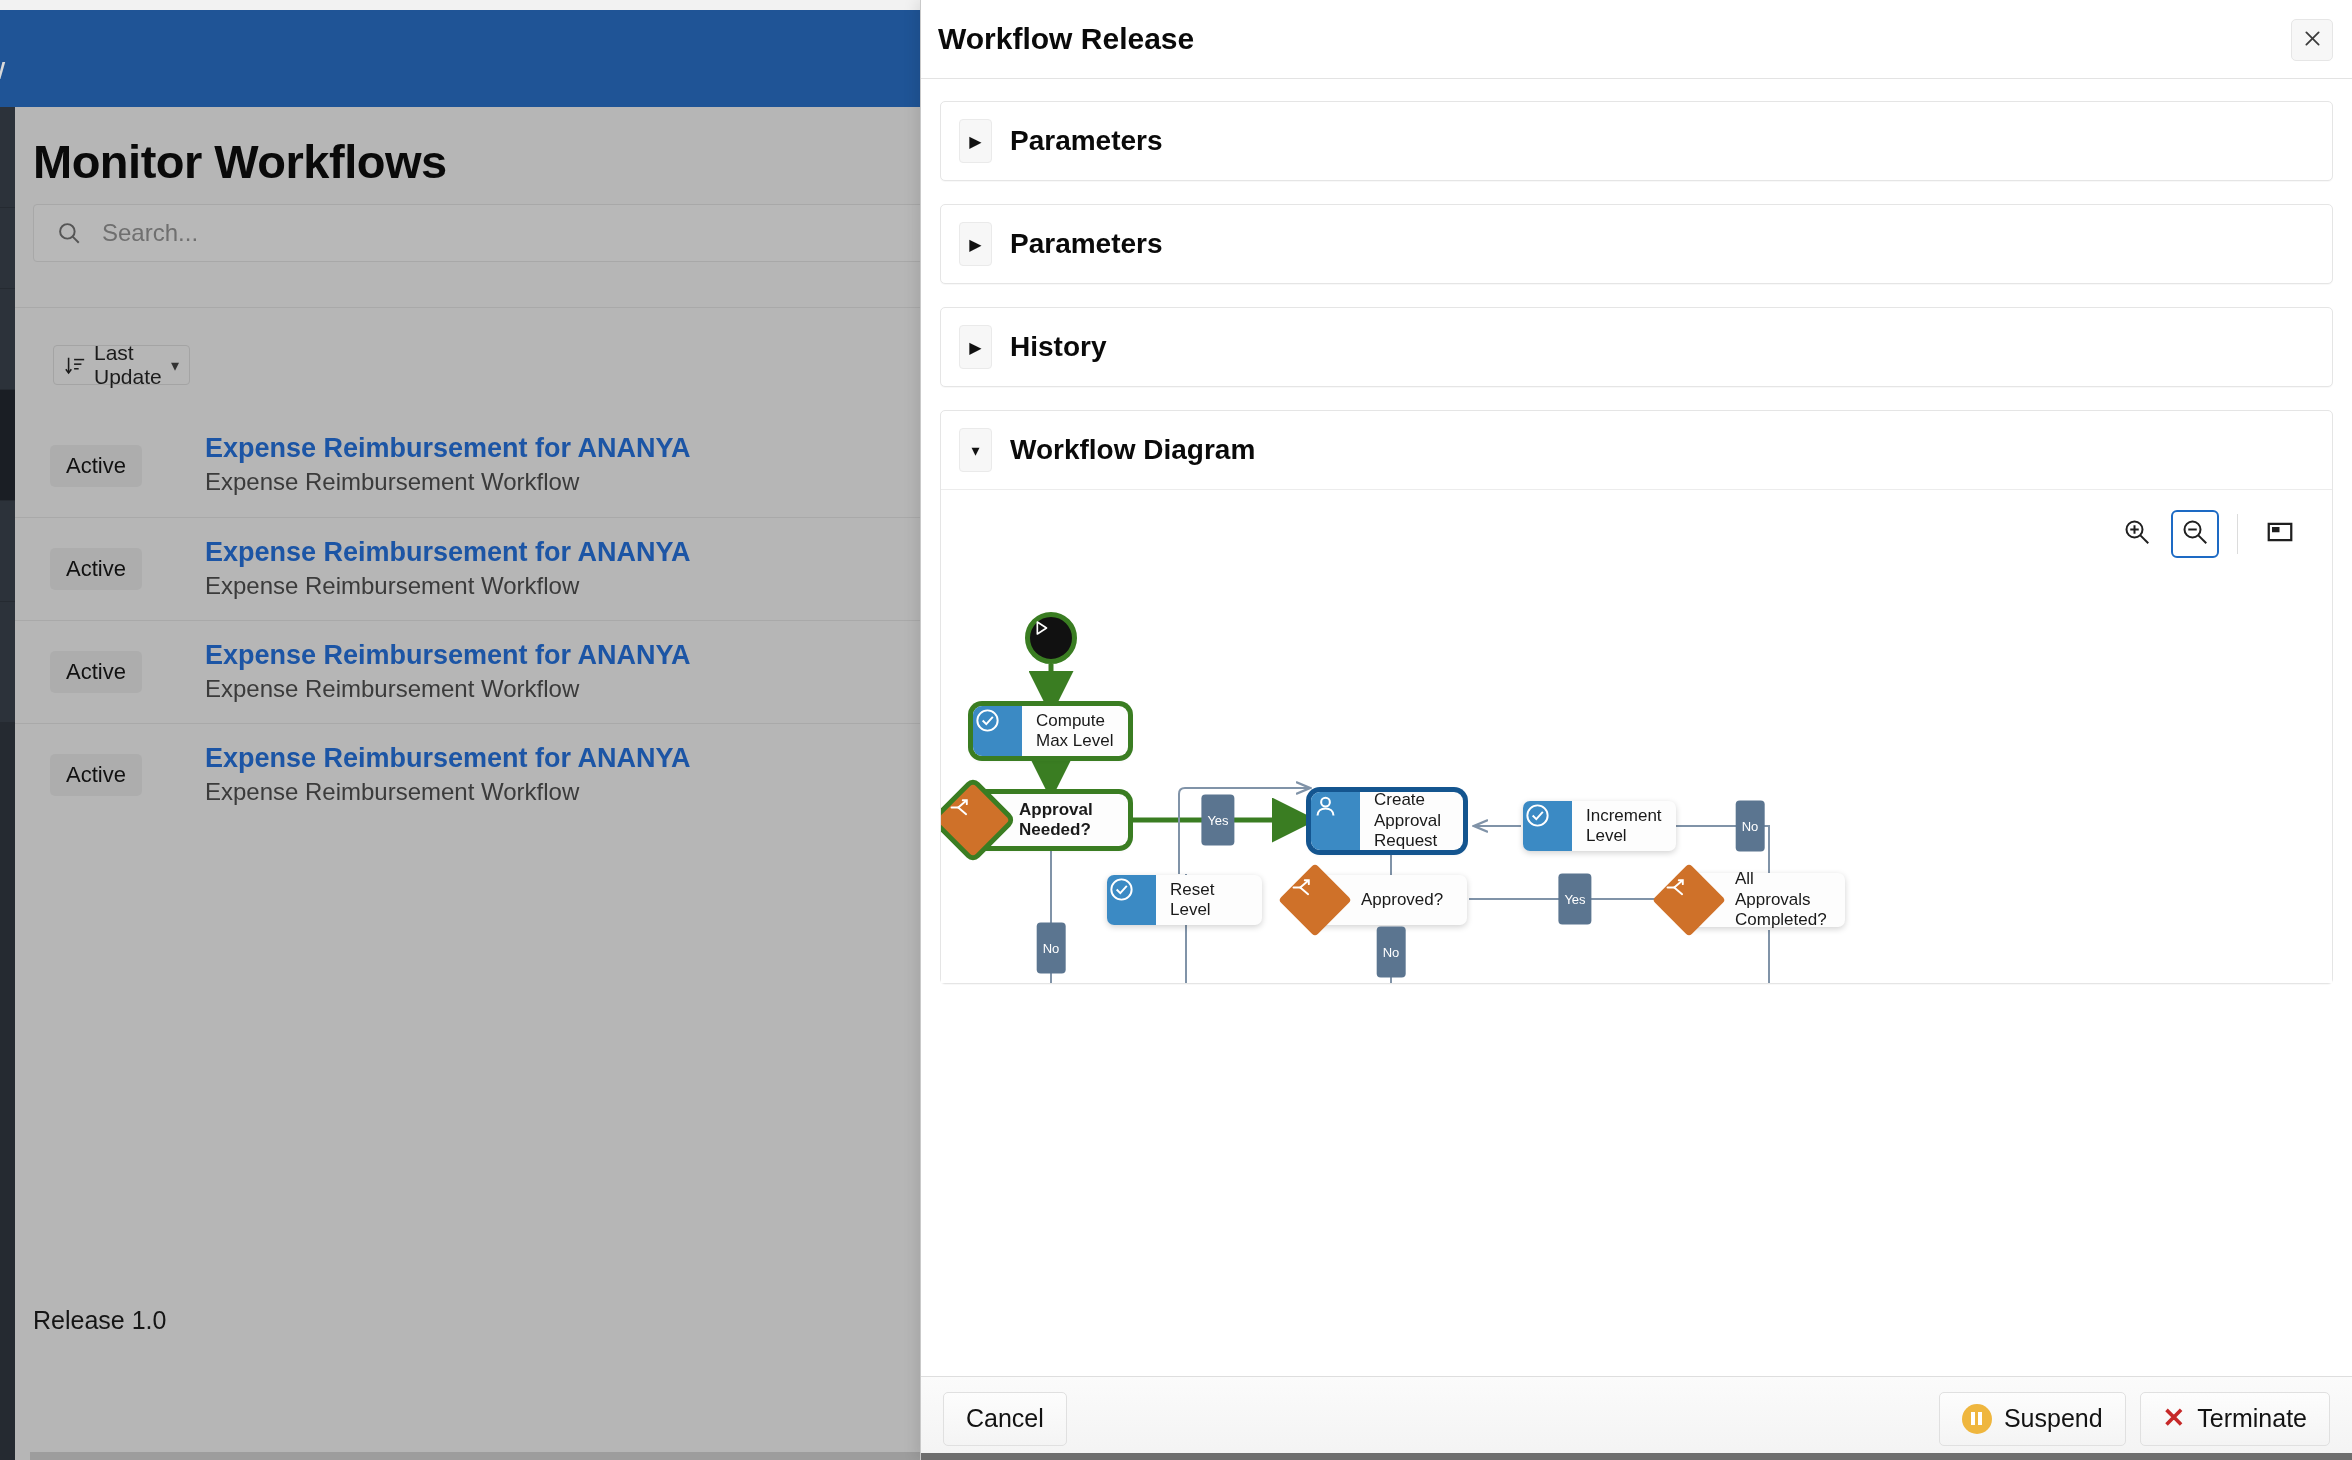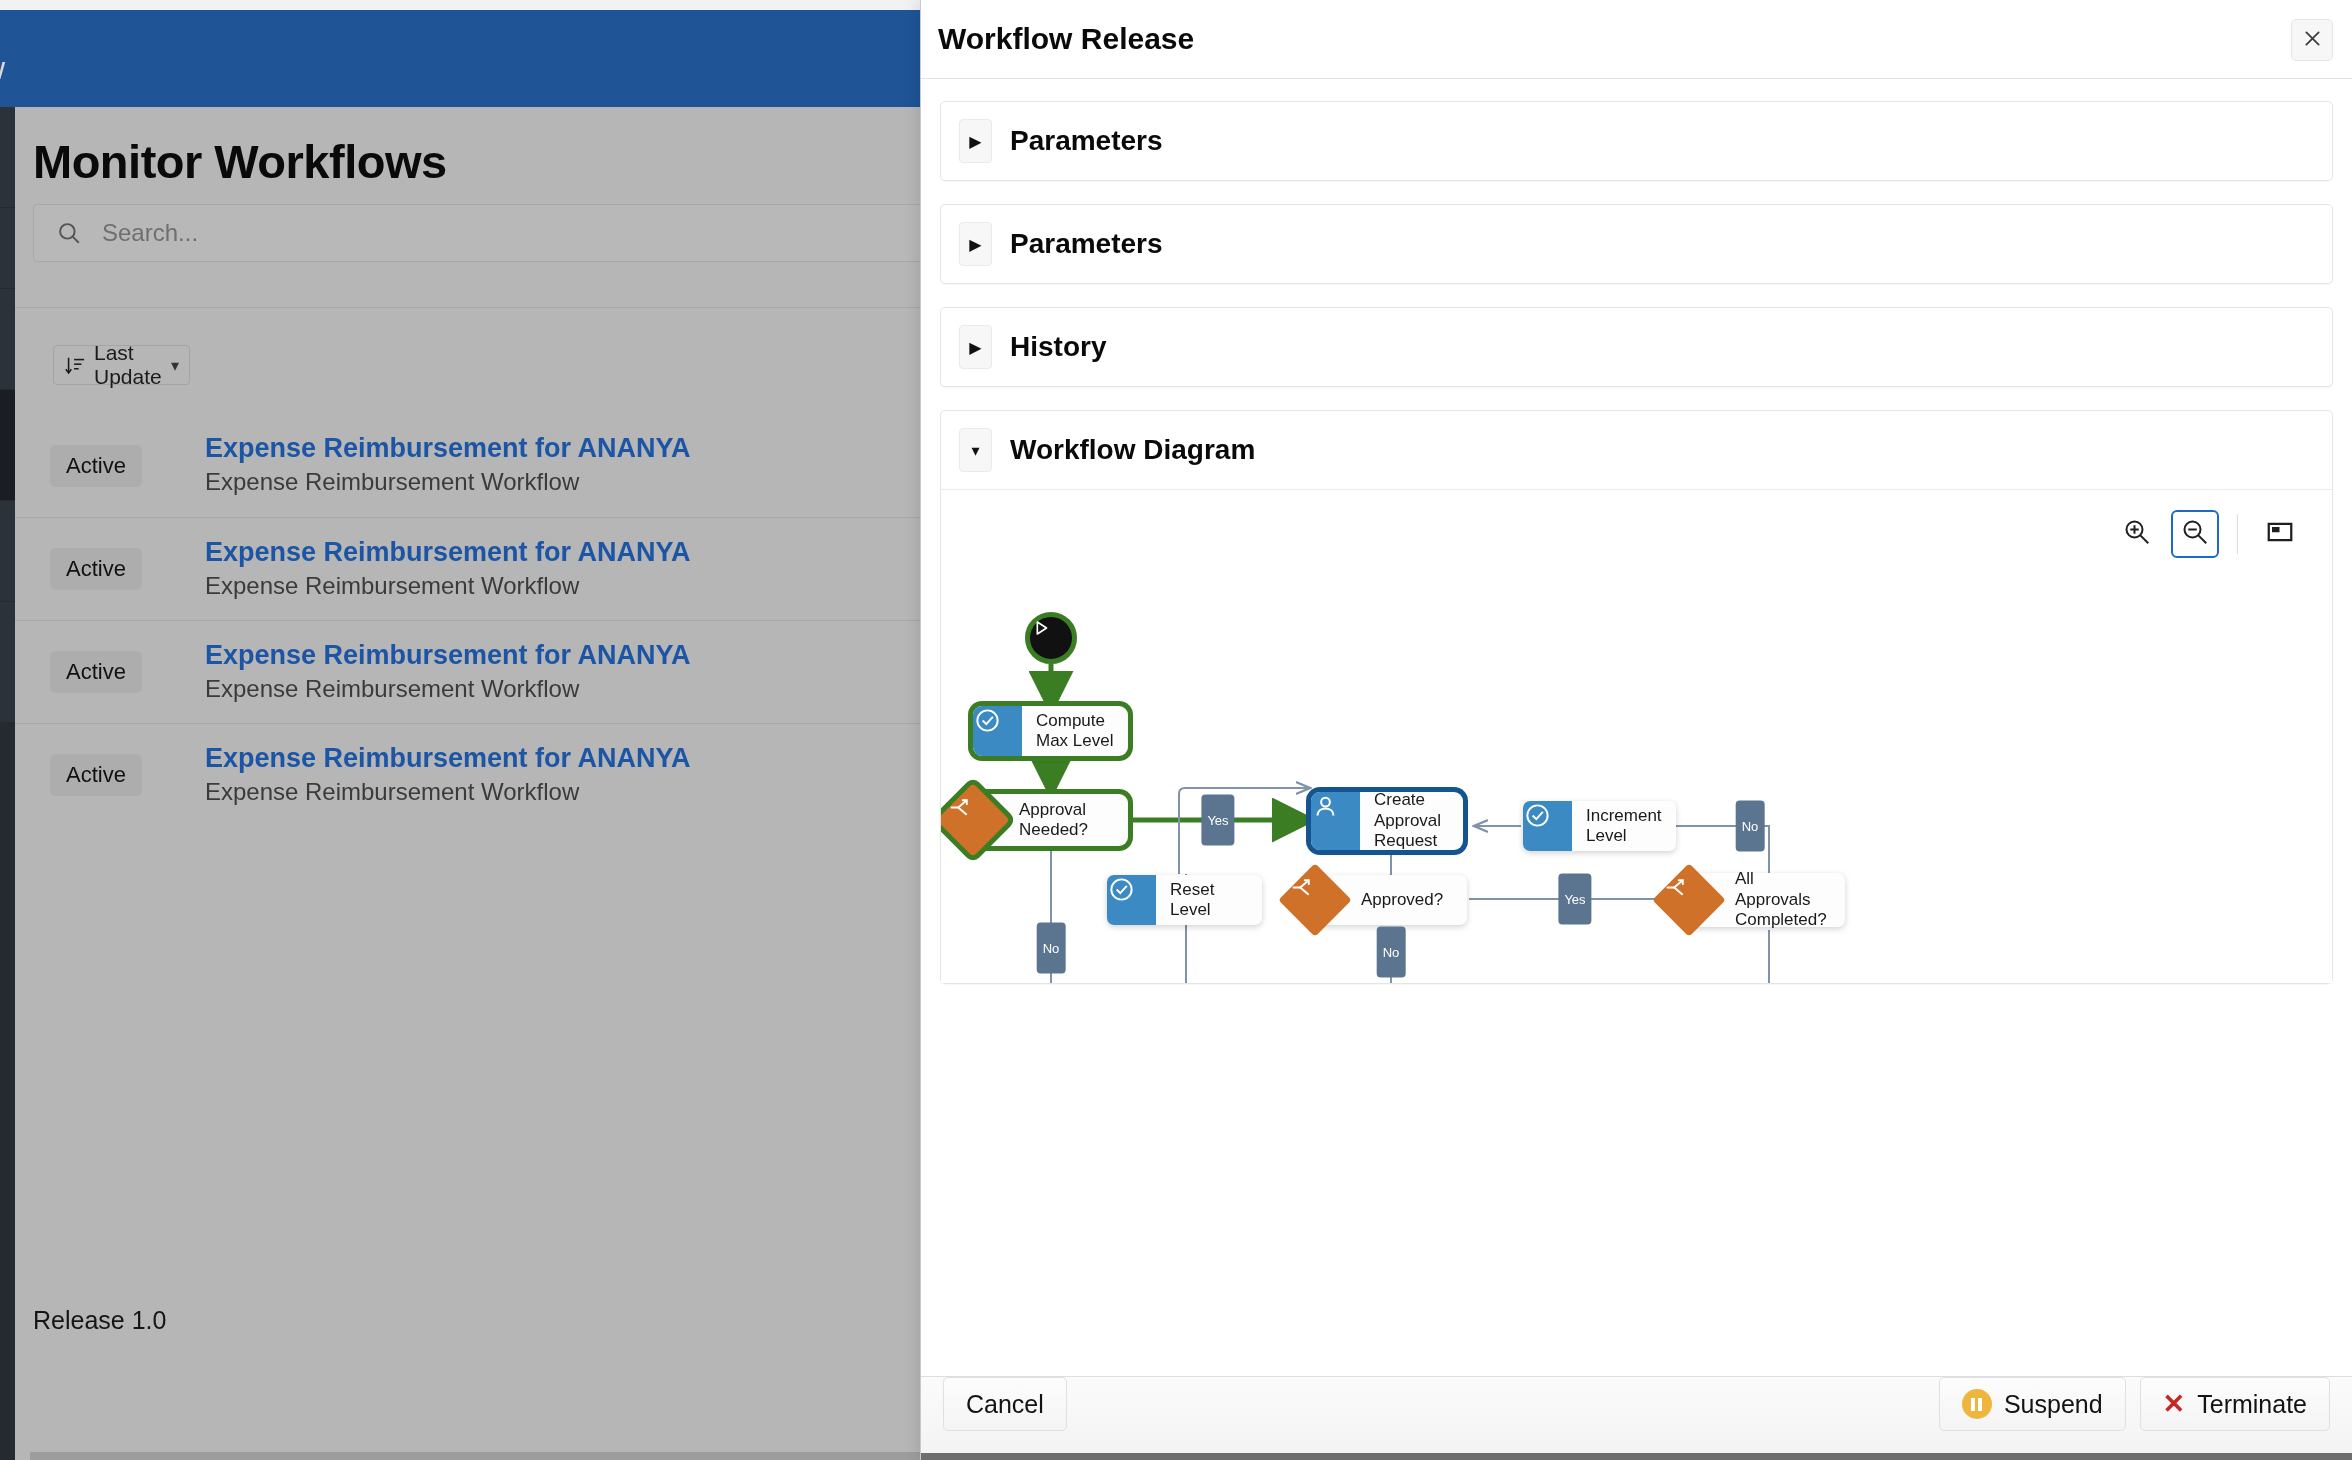--- a/index.html
+++ b/index.html
@@ -213,21 +213,21 @@
   .edge-lbl {
     position: absolute; background: #5b7590; color: #ffffff;
     font-size: 13px; padding: 18px 6px; border-radius: 4px;
     transform: translate(-50%,-50%);
   }
 
   .panel-foot {
     flex: 0 0 84px; height: 84px;
     border-top: 1px solid #dedede;
     background: linear-gradient(#fbfbfb,#f3f3f3);
-    display: flex; align-items: flex-start; padding: 0 22px; gap: 14px;
+    display: flex; align-items: center; padding: 0 22px; gap: 14px;
   }
   .btn {
     height: 54px; min-width: 94px; padding: 0 22px;
     border: 1px solid #e0e0e0; border-radius: 5px;
     background: linear-gradient(#fdfdfd,#f4f4f4);
     font-size: 25px; color: #131313; cursor: pointer;
     display: flex; align-items: center; justify-content: center; gap: 12px;
   }
   .btn.right { margin-left: auto; }
   .pause-ic {
@@ -458,21 +458,21 @@
                 <div class="icon-cell">
                   <svg viewBox="0 0 24 24" fill="none" stroke="#fff" stroke-width="1.6">
                     <circle cx="12" cy="12" r="8.4"></circle>
                       <polyline points="8,12 11,15 16.4,9"></polyline>
                   </svg>
                 </div>
                 <div class="lbl">Compute Max Level</div>
               </div>
             </div>
 
-            <div class="dec hl-green" style="left:32px;top:304px;">
+            <div class="dec hl-green" style="left:32px;top:304px;font-weight:bold;">
               <div class="dec-box" style="width:155px;height:52px;">
                 <div class="dia-diamond">
                   <span class="gly">
                     <svg viewBox="0 0 24 24" fill="none" stroke="#fff" stroke-width="1.7" stroke-linecap="round">
                       <path d="M4,12 L10,12"></path>
                         <path d="M10,12 L17,6"></path>
                         <path d="M10,12 L17,18"></path>
                       <polyline points="14,5.5 17.6,5.6 17.6,9"></polyline>
                     </svg>
                   </span>

